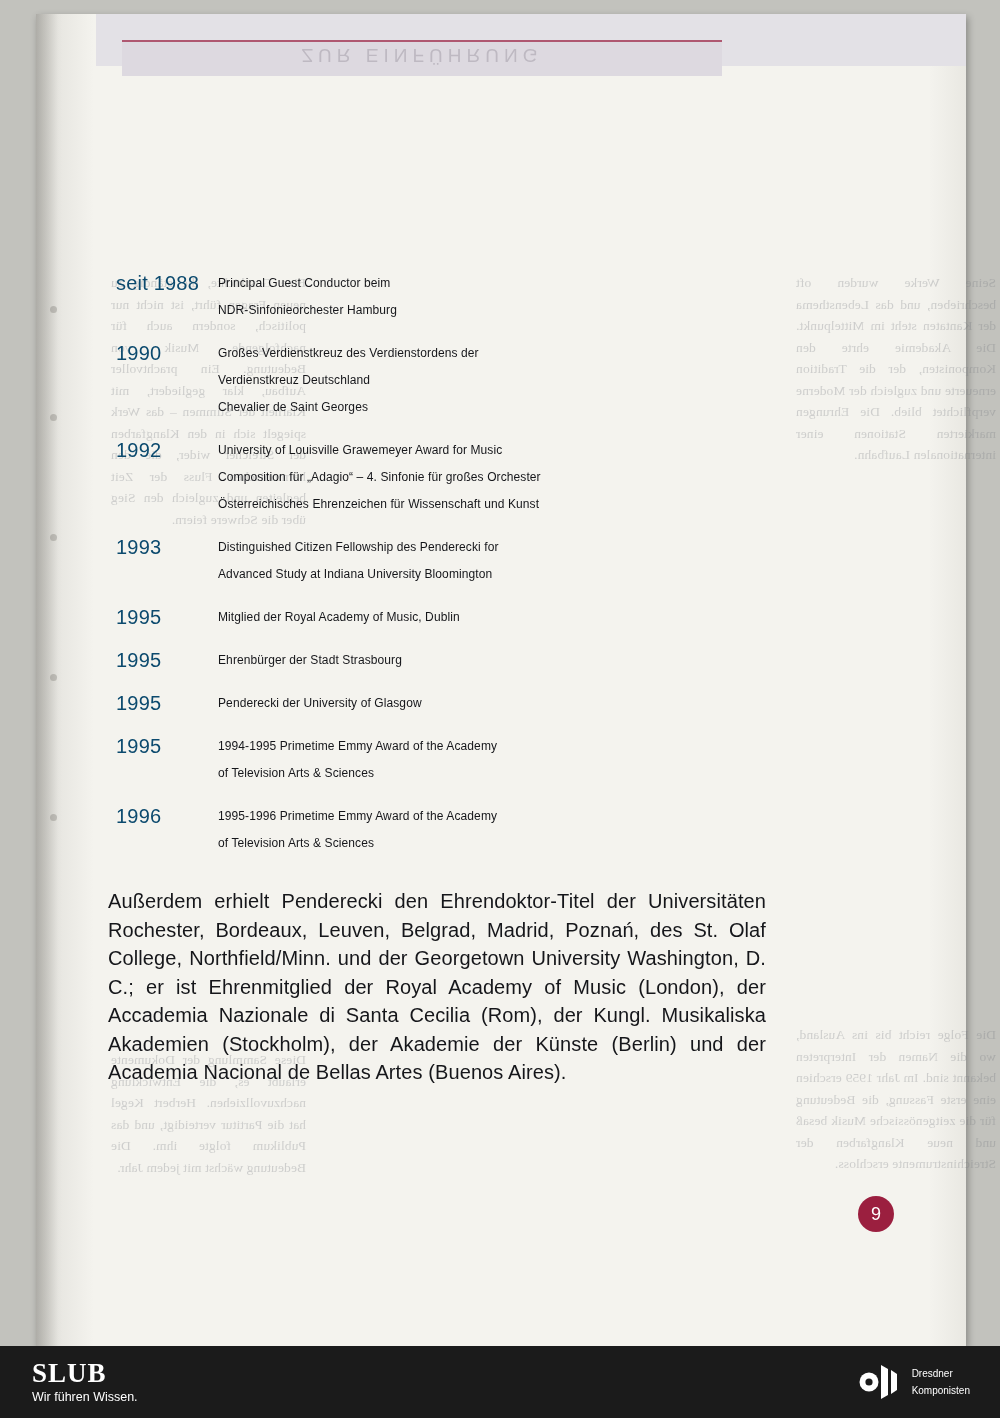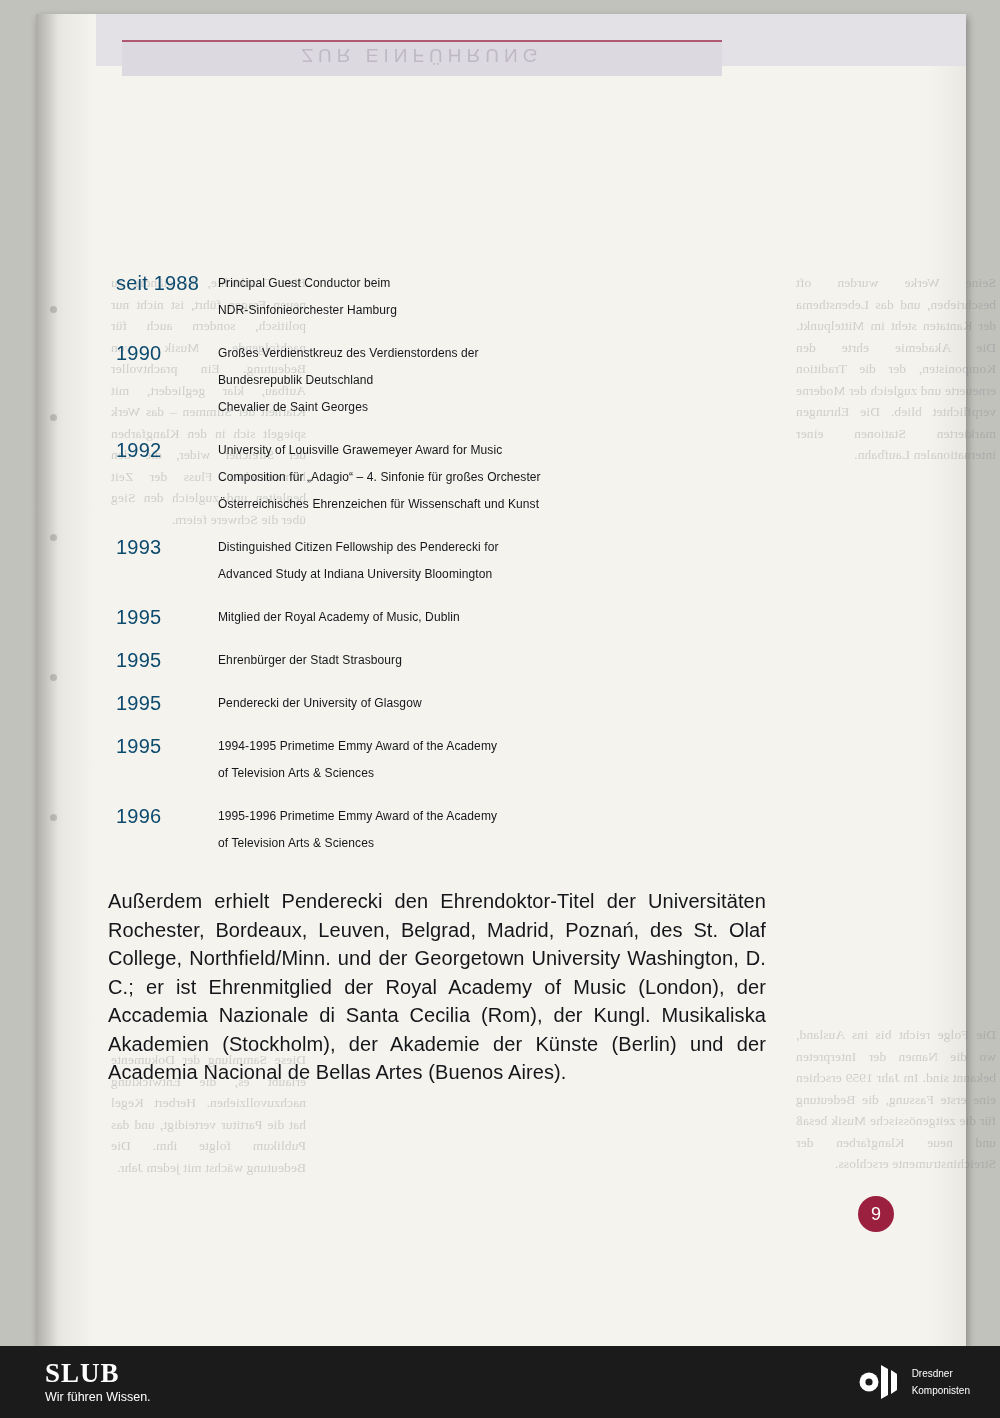--- a/index.html
+++ b/index.html
@@ -192,21 +192,21 @@
     width: 1000px;
     height: 72px;
     background: #1b1b1b;
     display: flex;
     align-items: center;
     justify-content: space-between;
   }
   .slub {
     display: flex;
     flex-direction: column;
-    margin-left: 45px;
+    margin-left: 32px;
     color: #ffffff;
   }
   .slub-name {
     font-size: 27px;
     font-weight: bold;
     letter-spacing: 1px;
     line-height: 28px;
     font-family: "Liberation Serif", serif;
   }
   .slub-tag {
@@ -263,21 +263,21 @@
           <div class="award-year">seit 1988</div>
           <div class="award-lines">
             <div class="award-line">Principal Guest Conductor beim</div>
             <div class="award-line">NDR-Sinfonieorchester Hamburg</div>
           </div>
         </div>
         <div class="award-row">
           <div class="award-year">1990</div>
           <div class="award-lines">
             <div class="award-line">Großes Verdienstkreuz des Verdienstordens der</div>
-            <div class="award-line">Bundesrepublik Deutschland</div>
+            <div class="award-line">Verdienstkreuz Deutschland</div>
             <div class="award-line">Chevalier de Saint Georges</div>
           </div>
         </div>
         <div class="award-row">
           <div class="award-year">1992</div>
           <div class="award-lines">
             <div class="award-line">University of Louisville Grawemeyer Award for Music</div>
             <div class="award-line">Composition für „Adagio“ – 4. Sinfonie für großes Orchester</div>
             <div class="award-line">Österreichisches Ehrenzeichen für Wissenschaft und Kunst</div>
           </div>

